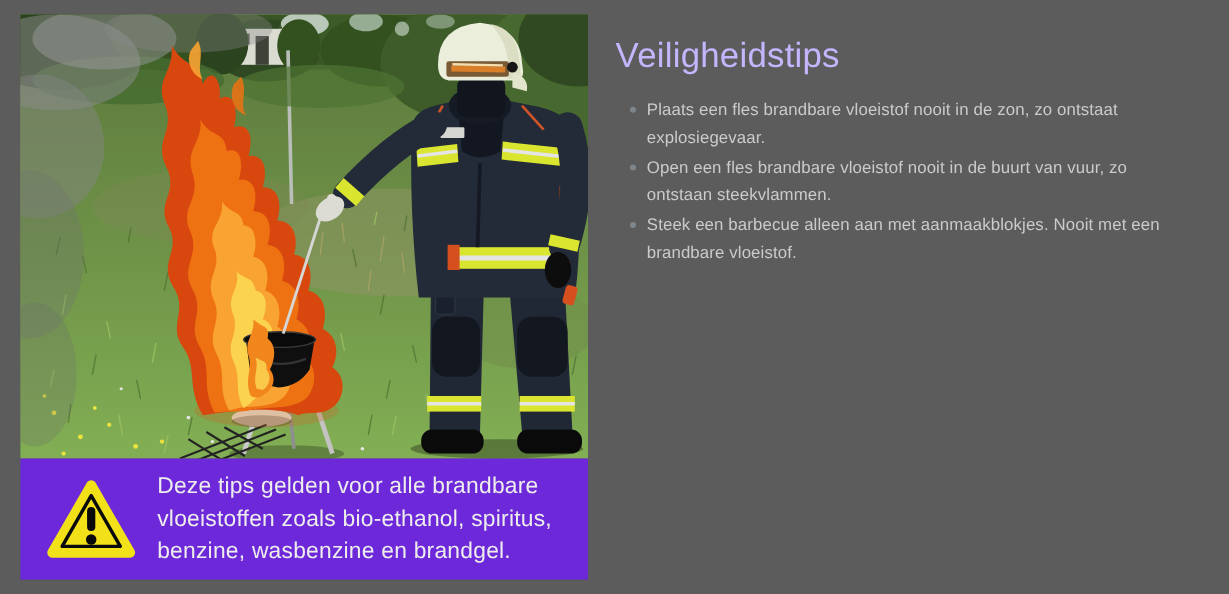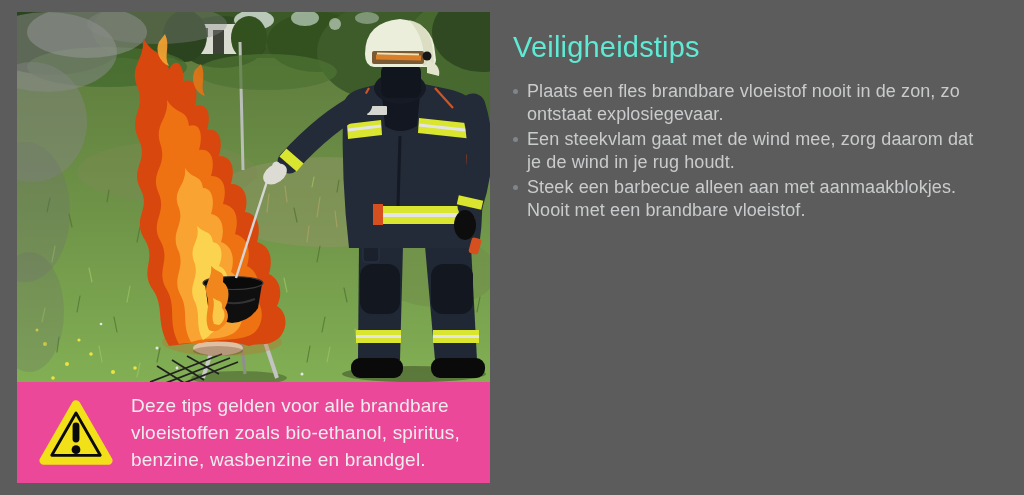--- a/index.html
+++ b/index.html
@@ -6,39 +6,39 @@
   html,body{margin:0;padding:0;}
   body{
     width:1024px;height:495px;overflow:hidden;position:relative;
     background:#5c5c5c;
     font-family:"Liberation Sans", sans-serif;
   }
   .figure{position:absolute;left:17px;top:12px;width:473px;}
   .photo{width:473px;height:370px;display:block;background:#6f9448;}
   .photo svg{display:block;width:100%;height:100%;}
   .caption{
-    width:473px;height:101px;background:#ec4899;
+    width:473px;height:101px;background:#6d28d9;
     display:flex;align-items:center;box-sizing:border-box;
     padding:0 8px 0 21px;
   }
   .warn{flex:0 0 auto;width:76px;height:72px;margin-right:17px;}
   .warn svg{display:block;width:100%;height:100%;}
   .caption p{
     margin:0;color:#ededed;font-size:19px;line-height:27px;
     letter-spacing:.2px;max-width:362px;font-weight:400;
   }
   .tips{position:absolute;left:513px;top:31px;width:500px;}
   .tips h1{
     margin:0;font-size:29px;line-height:32px;font-weight:400;
-    color:#5eead4;letter-spacing:.2px;
+    color:#c4b5fd;letter-spacing:.2px;
   }
   .tips ul{list-style:none;margin:17px 0 0;padding:0;max-width:478px;}
   .tips li{
-    position:relative;padding-left:14px;margin:0 0 2px;
-    color:#c9cbcc;font-size:18px;line-height:23px;letter-spacing:.1px;
+    position:relative;padding-left:14px;margin:0 12px 2px;
+    color:#c9cbcc;font-size:14px;line-height:23px;letter-spacing:.1px;
   }
   .tips li::before{
     content:"";position:absolute;left:0;top:9px;width:5px;height:5px;
     border-radius:50%;background:#7e868c;
   }
 </style>
 </head>
 <body>
 
 <div class="figure">
@@ -259,16 +259,16 @@
     </span>
     <p>Deze tips gelden voor alle brandbare vloeistoffen zoals bio-ethanol, spiritus, benzine, wasbenzine en brandgel.</p>
   </div>
 
 </div>
 
 <div class="tips">
   <h1>Veiligheidstips</h1>
   <ul>
     <li>Plaats een fles brandbare vloeistof nooit in de zon, zo ontstaat explosiegevaar.</li>
-    <li>Een steekvlam gaat met de wind mee, zorg daarom dat je de wind in je rug houdt.</li>
+    <li>Open een fles brandbare vloeistof nooit in de buurt van vuur, zo ontstaan steekvlammen.</li>
     <li>Steek een barbecue alleen aan met aanmaakblokjes. Nooit met een brandbare vloeistof.</li>
   </ul>
 </div>
 
 </body></html>

